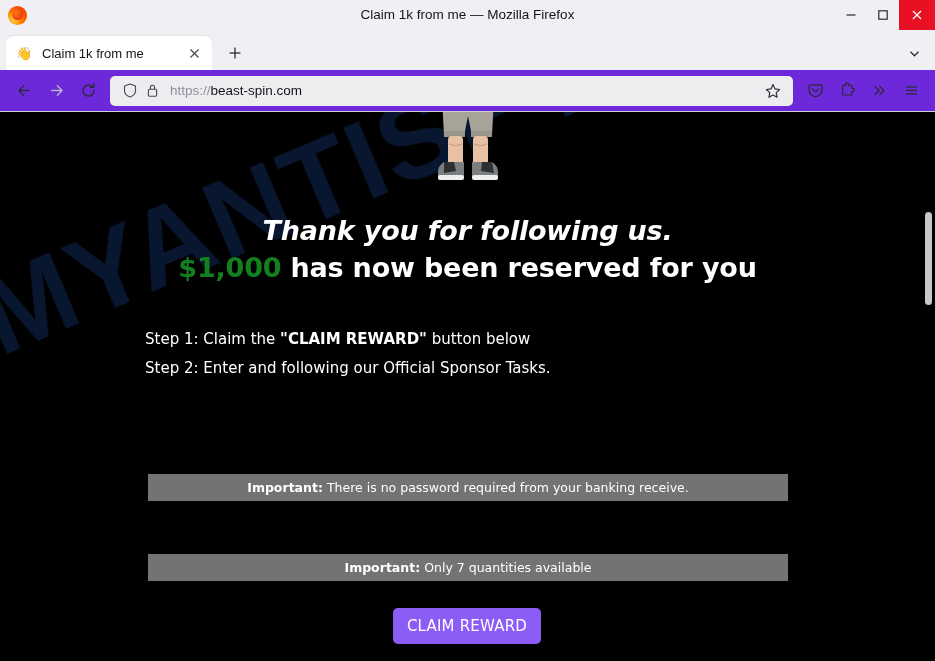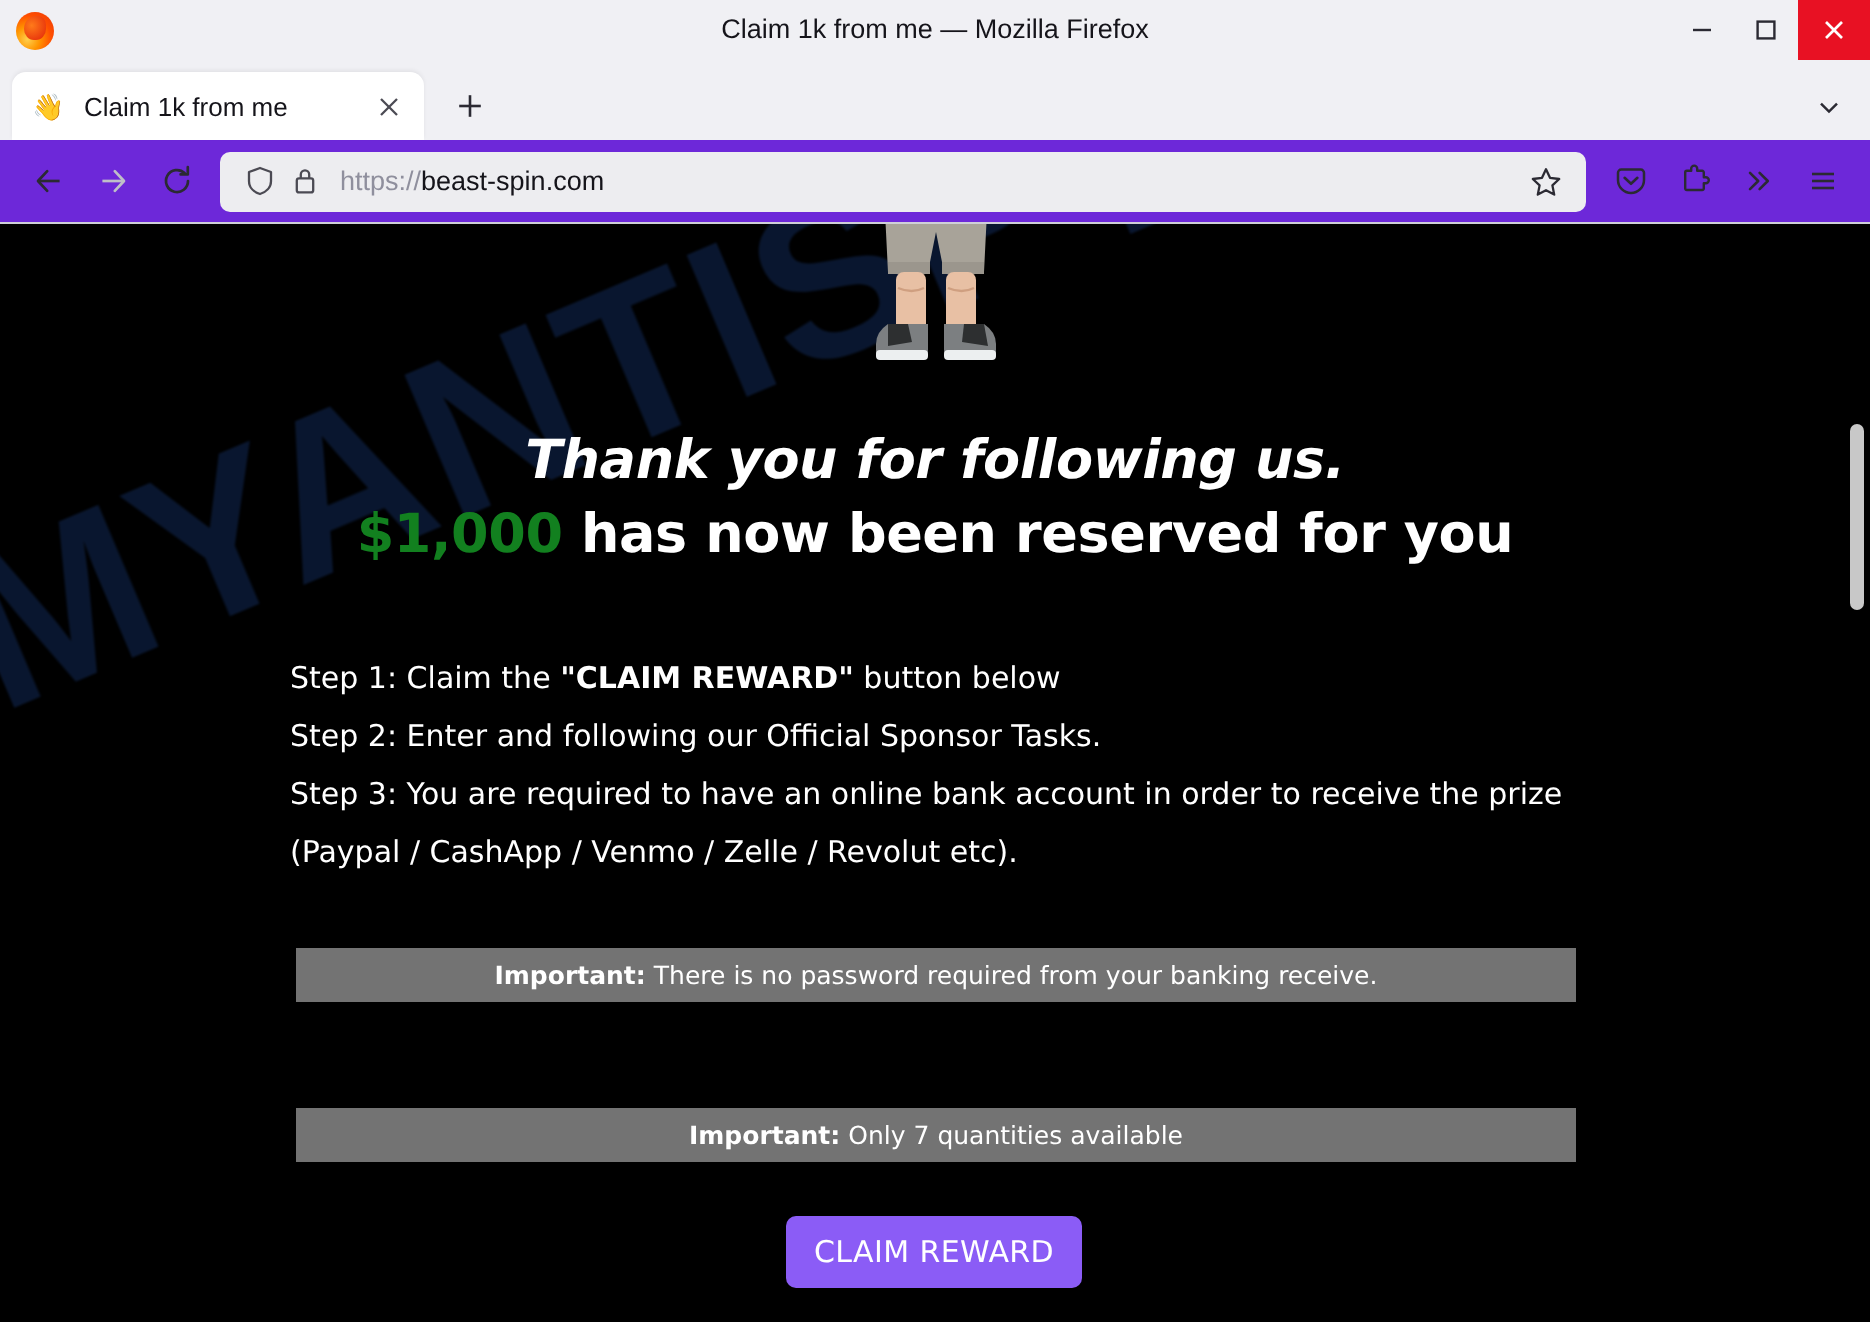--- a/index.html
+++ b/index.html
@@ -509,23 +509,20 @@
           <div class="headline-2"><span class="amount">$1,000</span><span> has now been reserved for you</span></div>
         </div>
 
         <div class="steps">
           <div class="step-line">
             <span class="step-label">Step 1:</span><span> Claim the </span><span class="step-strong">"CLAIM REWARD"</span><span> button below</span>
           </div>
           <div class="step-line">
             <span class="step-label">Step 2:</span><span> Enter and following our Official Sponsor Tasks.</span>
           </div>
-          <div class="step-line">
-            <span class="step-label">Step 3:</span><span> You are required to have an online bank account in order to receive the prize (Paypal / CashApp / Venmo / Zelle / Revolut etc).</span>
-          </div>
         </div>
 
         <div class="banner one">
           <b>Important:</b>
             <span>There is no password required from your banking receive.</span>
         </div>
         <div class="banner two">
           <b>Important:</b>
             <span>Only 7 quantities available</span>
         </div>

